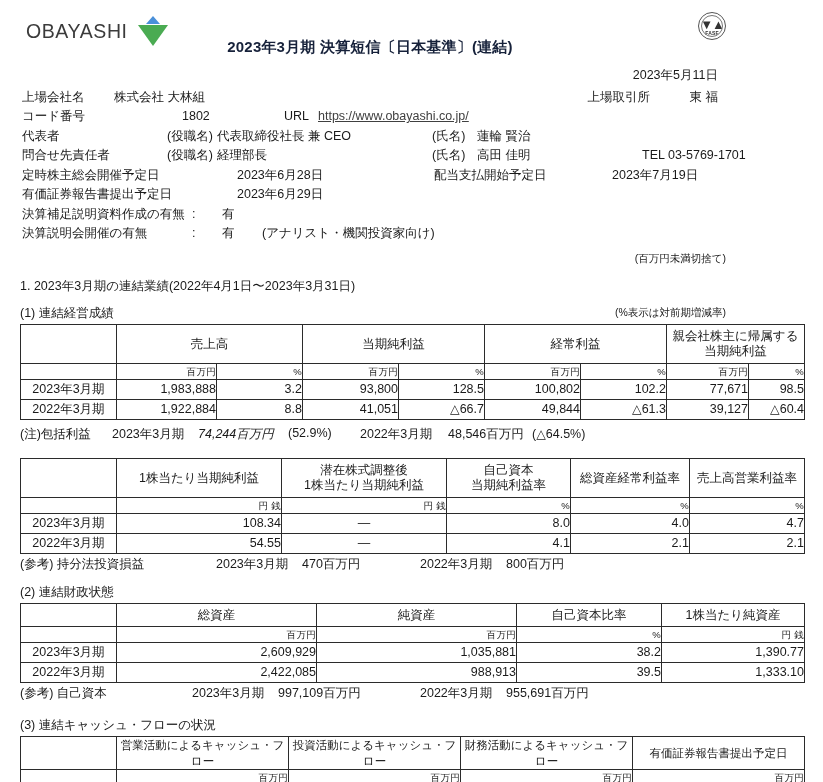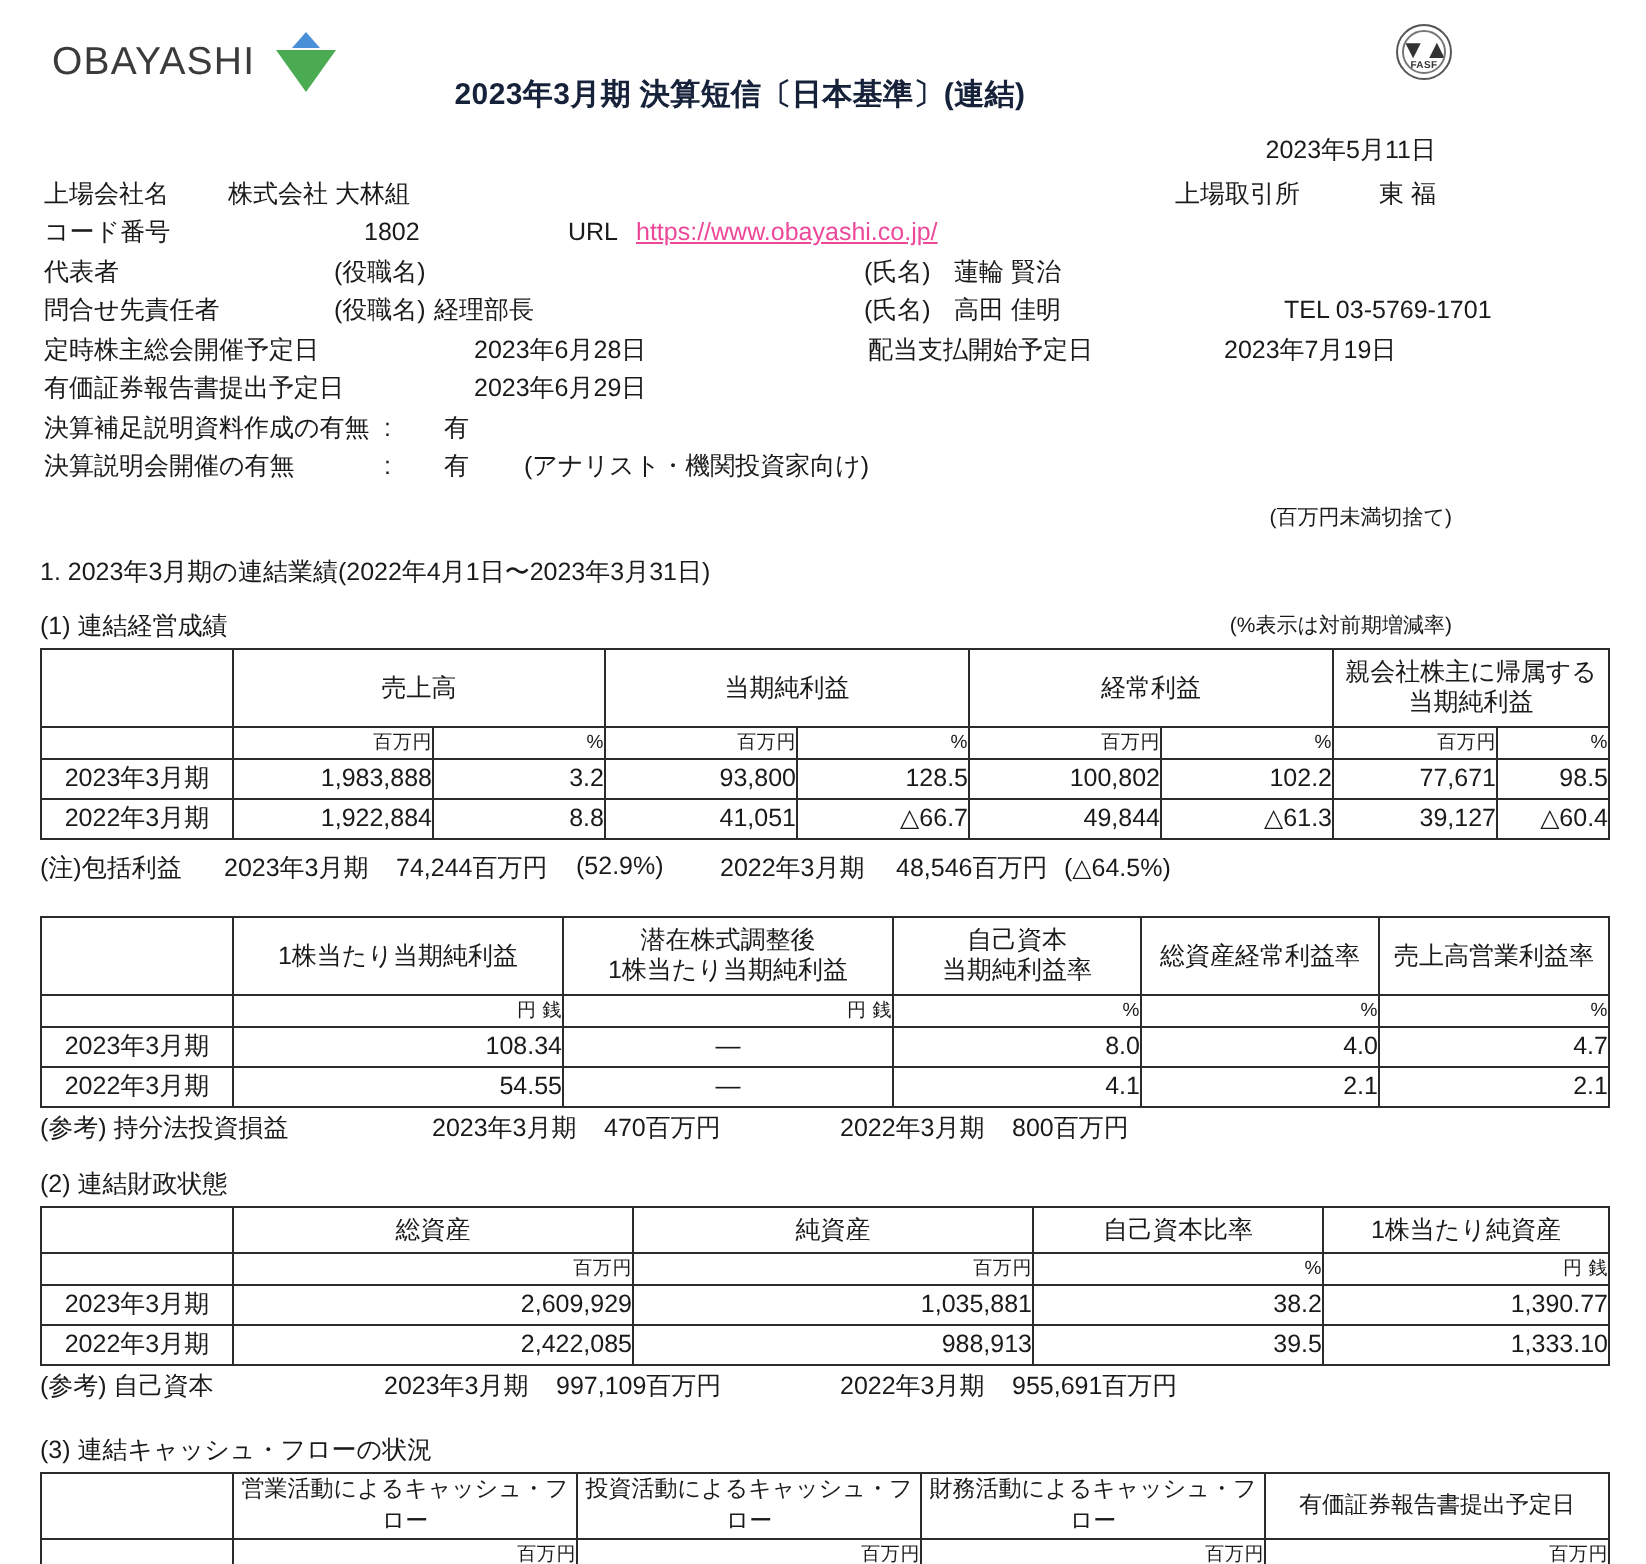--- a/index.html
+++ b/index.html
@@ -125,21 +125,21 @@
   }
   .mrow {
     position: relative;
     height: 19.5px;
     white-space: nowrap;
   }
   .c-lbl   { position: absolute; left: 0; }
   .c-v1    { position: absolute; left: 92px; }
   .c-v2    { position: absolute; left: 160px; }
   .c-url-l { position: absolute; left: 262px; }
-  .c-url   { position: absolute; left: 296px; text-decoration: underline; color: #ec4899; }
+  .c-url   { position: absolute; left: 296px; text-decoration: underline; color: #404040; }
   .c-post  { position: absolute; left: 145px; }
   .c-name-l{ position: absolute; left: 410px; }
   .c-name  { position: absolute; left: 455px; }
   .c-tel   { position: absolute; left: 620px; }
   .c-ex-l  { position: absolute; right: 74px; }
   .c-ex-v  { position: absolute; right: 6px; }
   .c-d2-l  { position: absolute; left: 388px; padding-left: 24px; }
   .c-d2-v  { position: absolute; left: 590px; }
   .c-dt    { position: absolute; left: 215px; }
   .c-colon { position: absolute; left: 170px; }
@@ -236,21 +236,21 @@
 
   .note-line {
     position: relative;
     margin: 6px 0 0 20px;
     font-size: 12.5px;
     height: 18px;
     white-space: nowrap;
   }
   .note-line .n-lbl { position: absolute; left: 0; }
   .note-line .n-p1  { position: absolute; left: 92px; }
-  .note-line .n-v1  { position: absolute; left: 178px; }
+  .note-line .n-v1  { position: absolute; left: 178px; font-style: italic; }
   .note-line .n-r1  { position: absolute; left: 268px; }
   .note-line .n-p2  { position: absolute; left: 340px; }
   .note-line .n-v2  { position: absolute; left: 428px; }
   .note-line .n-r2  { position: absolute; left: 512px; }
 </style>
 </head>
 <body>
 
 <div class="page">
 
@@ -286,20 +286,21 @@
     <div class="mrow">
       <span class="c-lbl">コード番号</span>
       <span class="c-v2">1802</span>
       <span class="c-url-l">URL</span>
       <a class="c-url" href="#">https://www.obayashi.co.jp/</a>
     </div>
 
     <div class="mrow">
       <span class="c-lbl">代表者</span>
       <span class="c-post">(役職名)</span>
+      <span style="position:absolute;left:195px;">代表取締役社長 兼 CEO</span>
       <span class="c-name-l">(氏名)</span>
       <span class="c-name">蓮輪 賢治</span>
     </div>
 
     <div class="mrow">
       <span class="c-lbl">問合せ先責任者</span>
       <span class="c-post">(役職名)</span>
       <span style="position:absolute;left:195px;">経理部長</span>
       <span class="c-name-l">(氏名)</span>
       <span class="c-name">高田 佳明</span>

